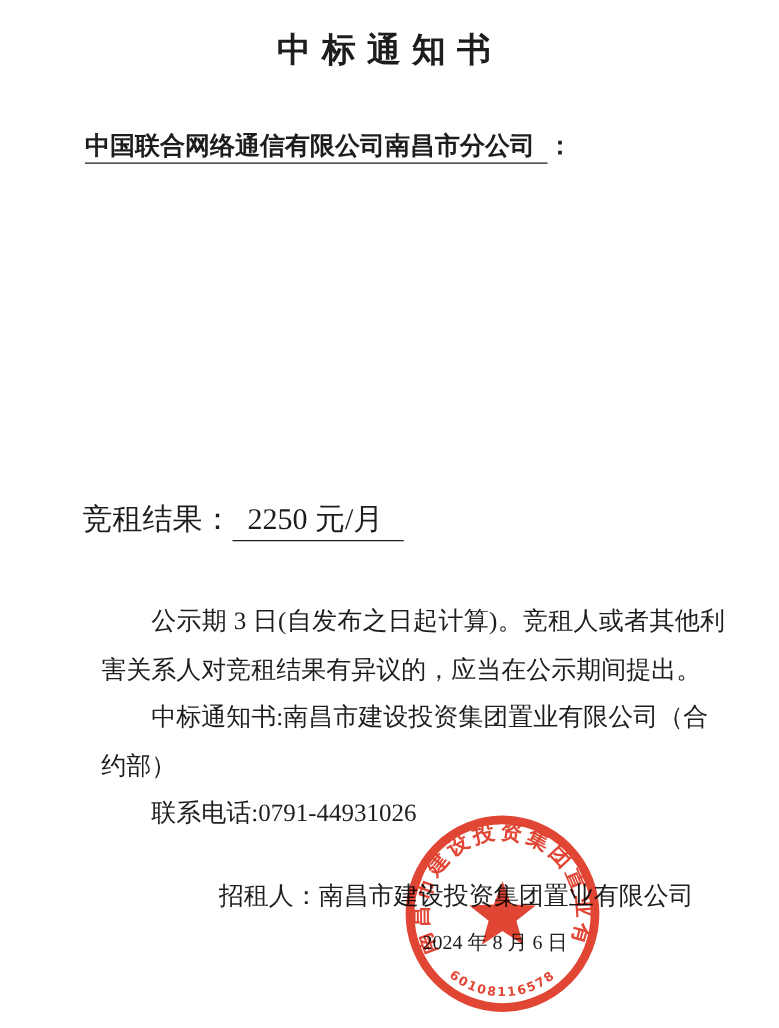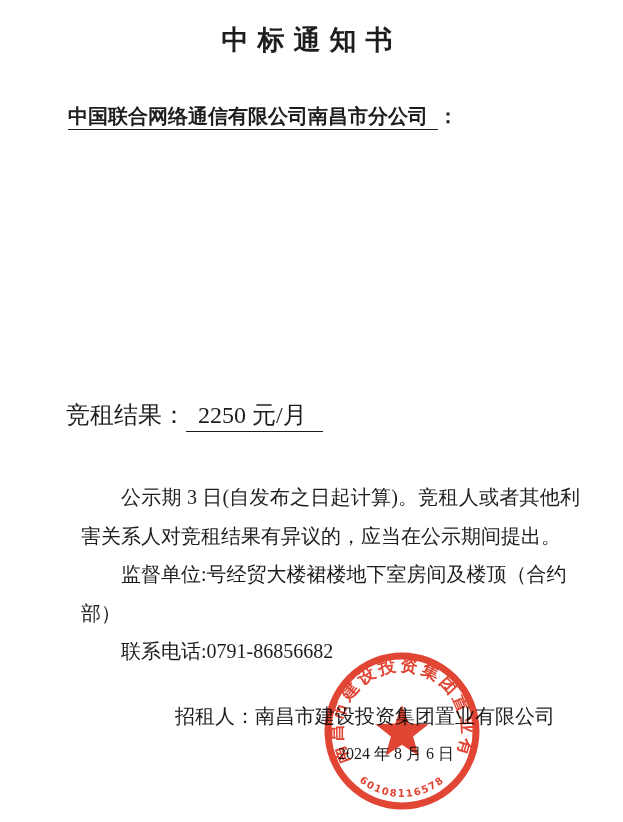--- a/index.html
+++ b/index.html
@@ -54,22 +54,22 @@
 
   <div class="doc-title">中标通知书</div>
 
   <div class="addressee"><span class="name">中国联合网络通信有限公司南昌市分公司</span><span>：</span></div>
 
 
   <div class="result-line"><span>竞租结果：</span><span class="result-value">2250 元/月</span></div>
 
   <div class="notice-block">
     <p class="notice-statement">公示期 3 日(自发布之日起计算)。竞租人或者其他利害关系人对竞租结果有异议的，应当在公示期间提出。</p>
-    <p>监督单位:号经贸大楼裙楼地下室房间及楼顶（合约部）</p>
-    <p>联系电话:0791-86856682</p>
+    <p>中标通知书:南昌市建设投资集团置业有限公司（合约部）</p>
+    <p>联系电话:0791-44931026</p>
   </div>
 
   <div class="sig-lessor">招租人：南昌市建设投资集团置业有限公司</div>
 
   <div class="sig-date">2024 年 8 月 6 日</div>
 
   <svg class="seal" viewBox="0 0 162 162" xmlns="http://www.w3.org/2000/svg">
     <defs>
       <path id="sealTopArc" d="M 29,111 A 60,60 0 1 1 133,111" fill="none"></path>
       <path id="sealBottomArc" d="M 38.6,131.6 A 66,66 0 0 0 123.4,131.6" fill="none"></path>

